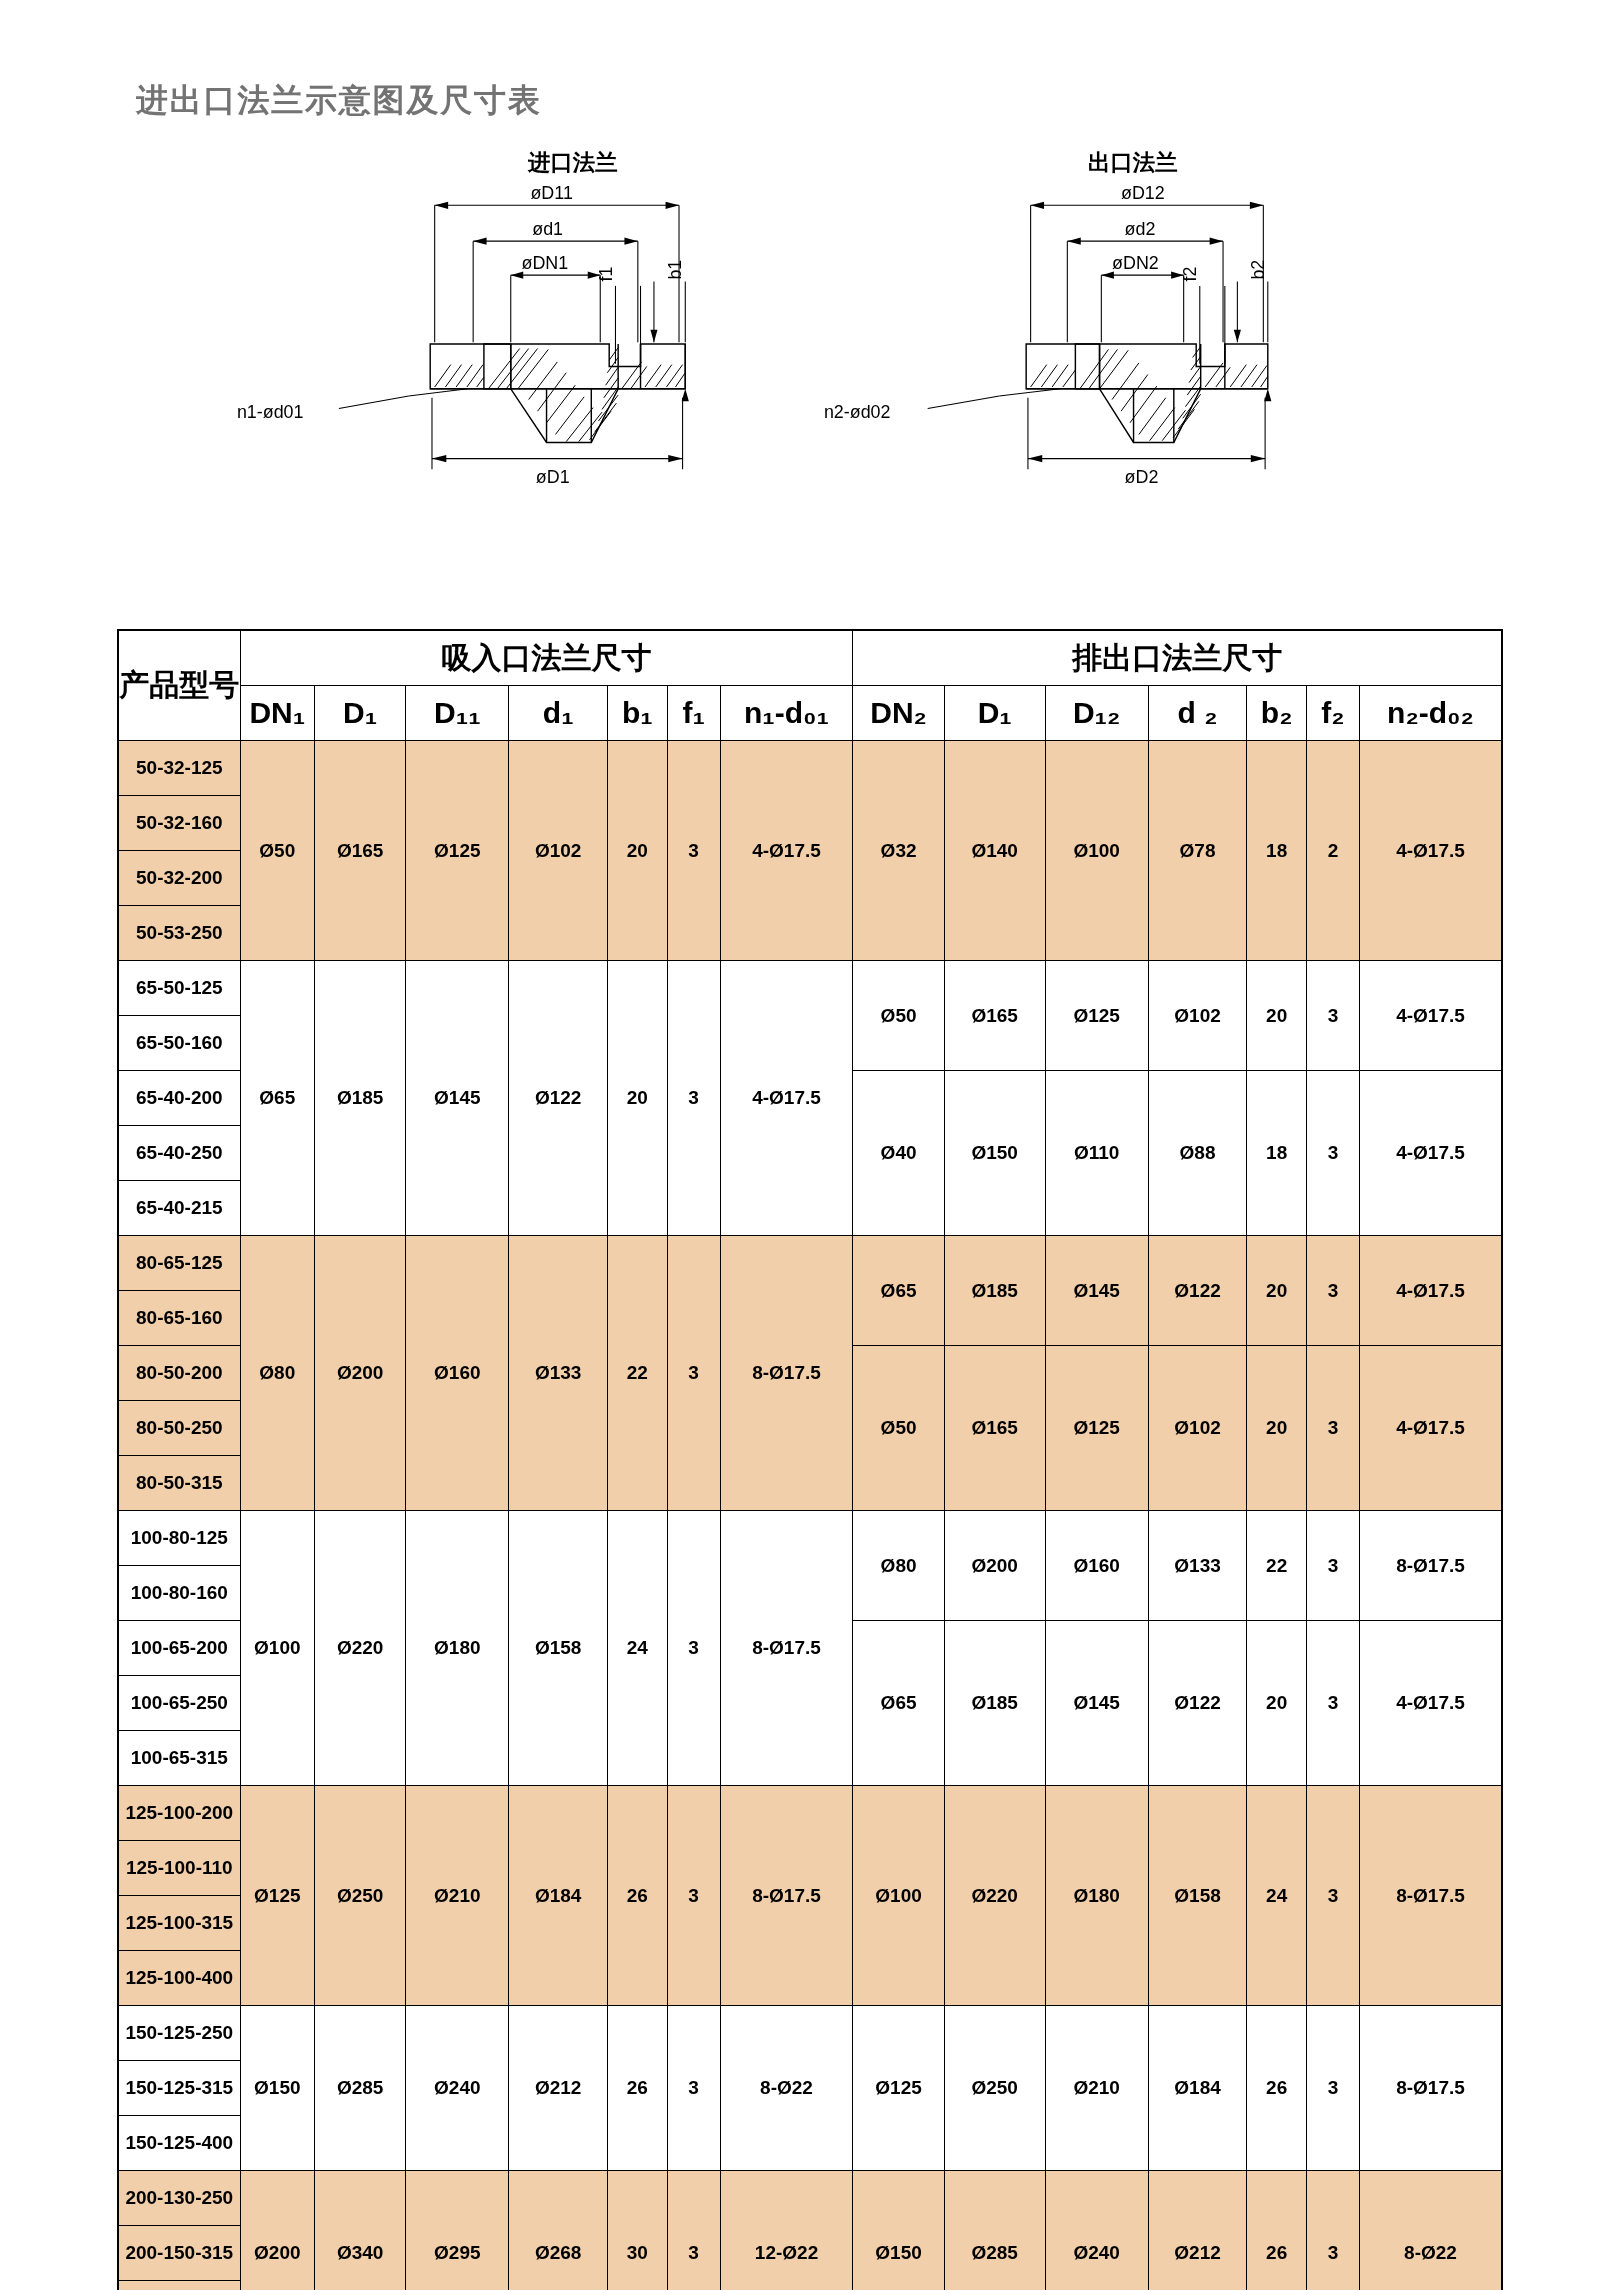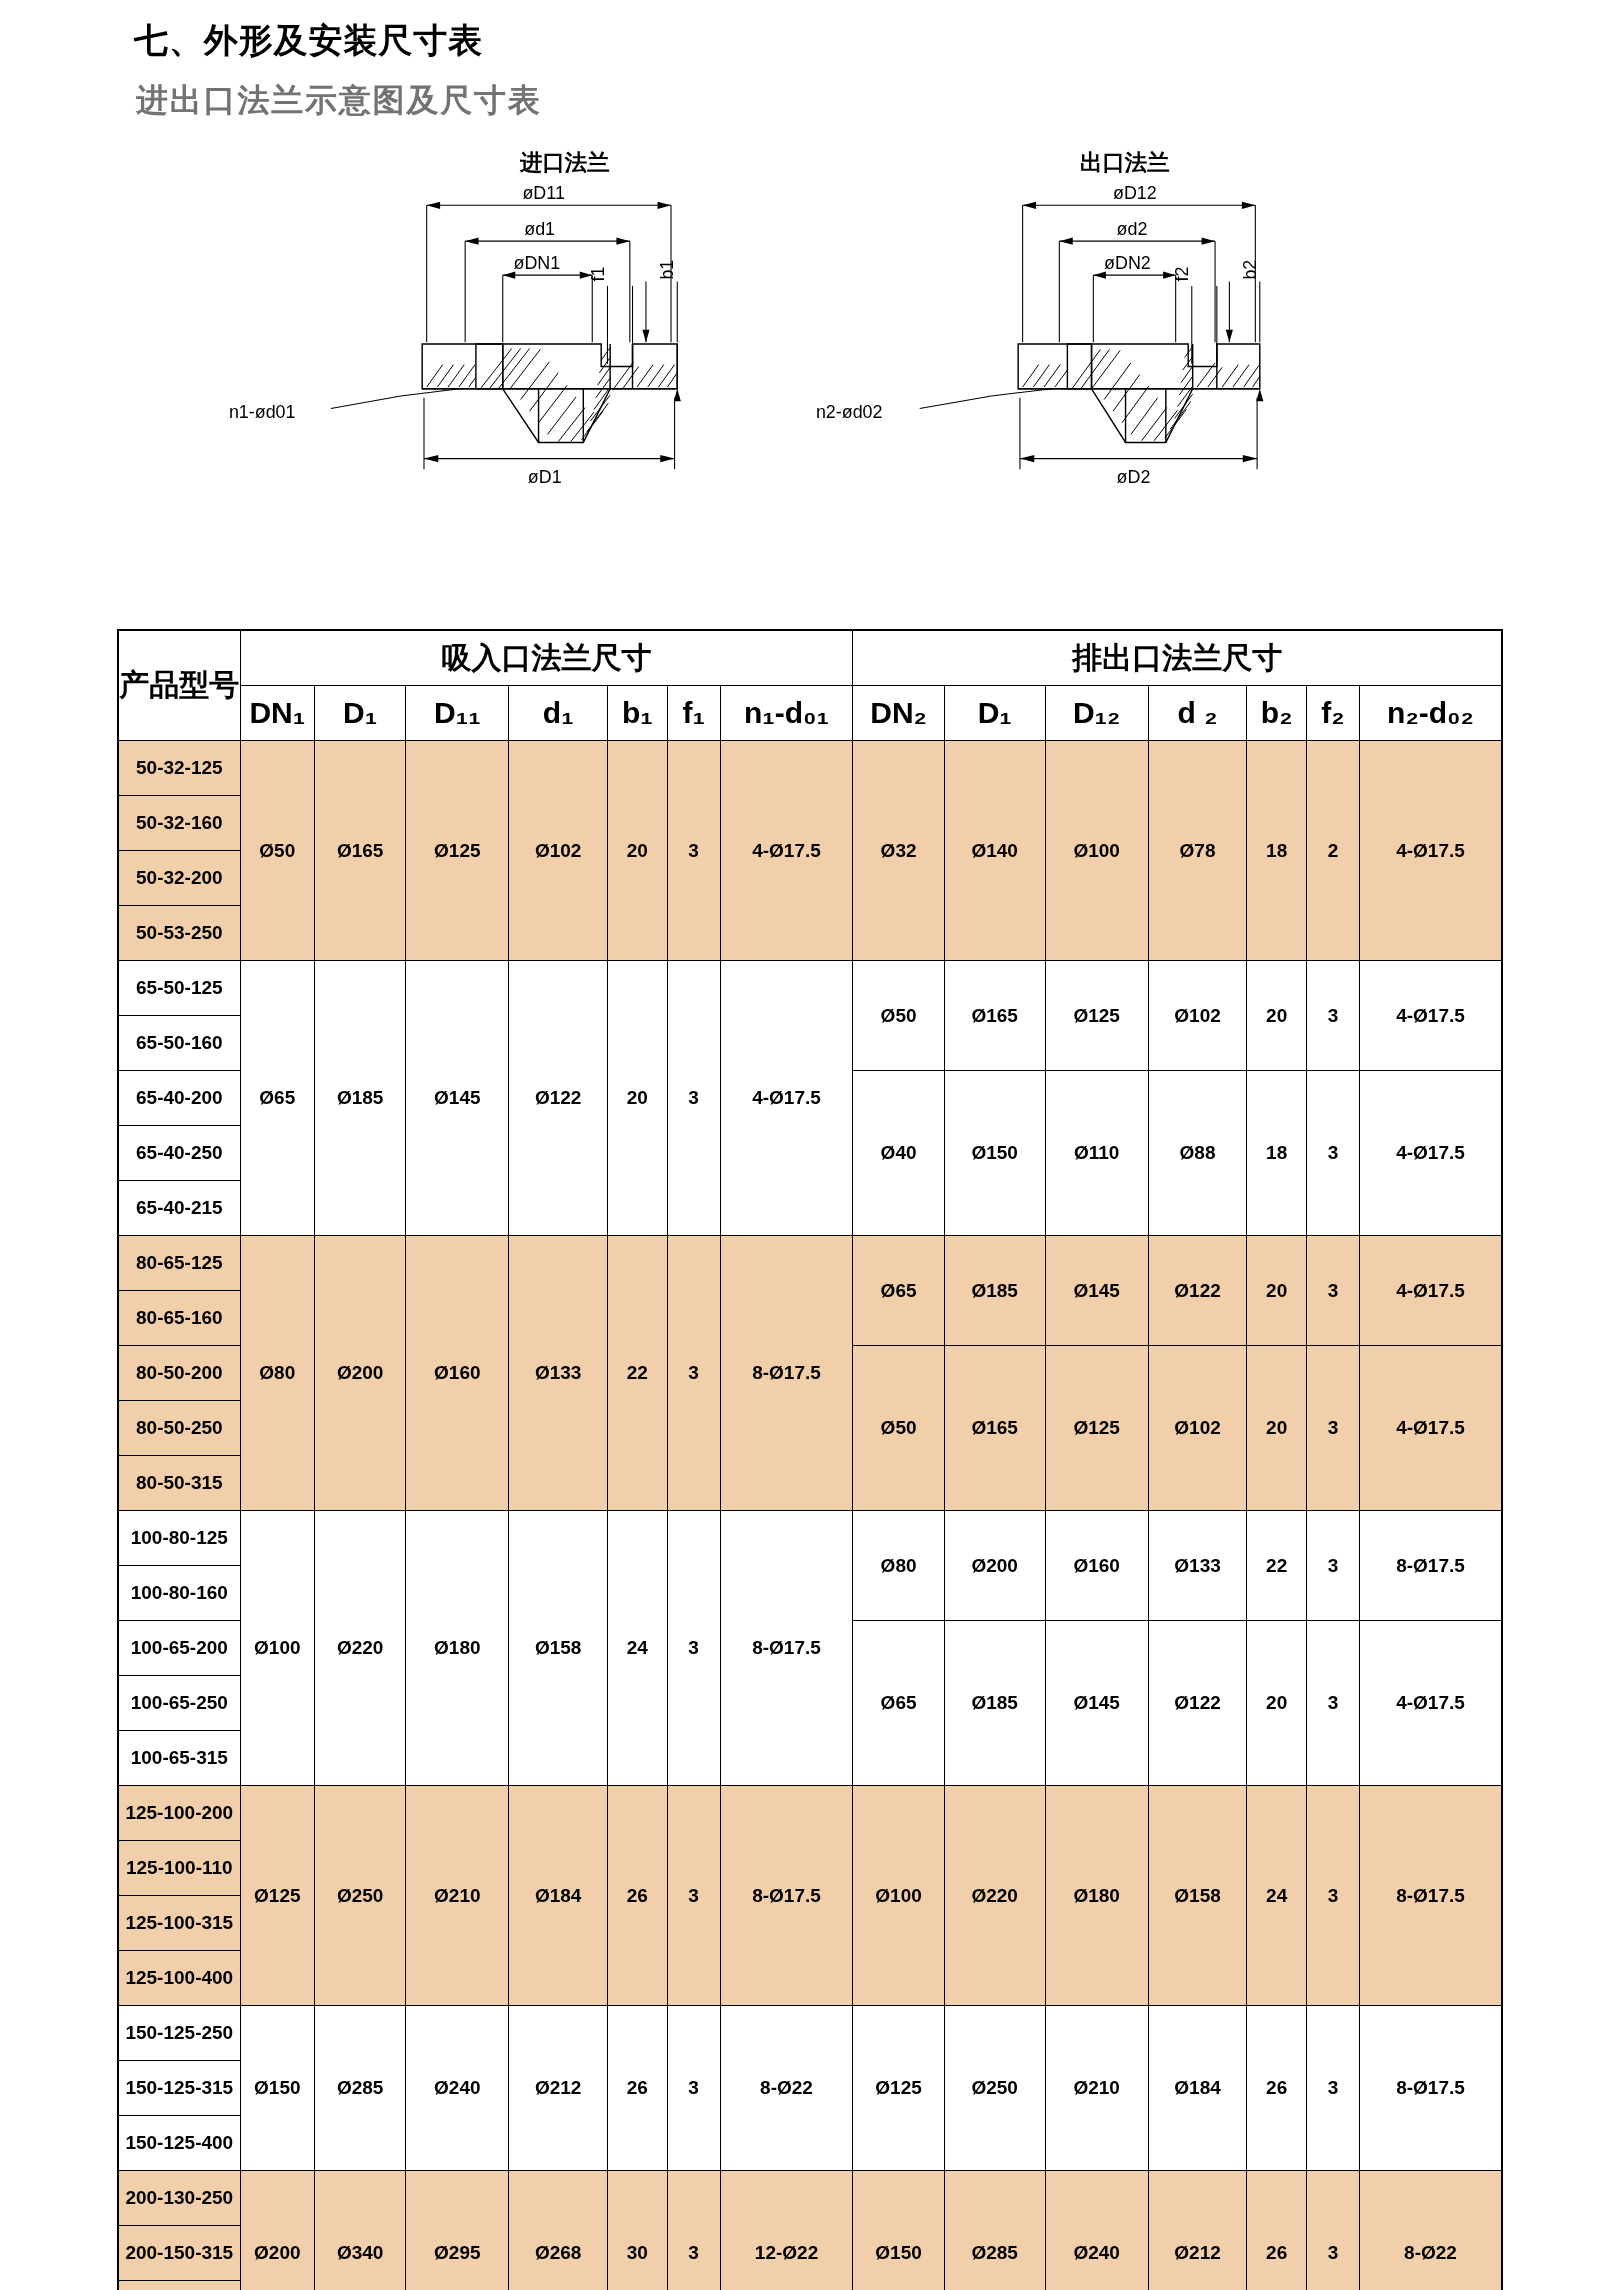--- a/index.html
+++ b/index.html
@@ -34,21 +34,21 @@
     position: absolute;
     left: 136px;
     top: 79px;
     font-size: 32px;
     font-weight: bold;
     color: #737373;
     letter-spacing: 1.8px;
   }
   .fig-area {
     position: absolute;
-    left: 1px;
+    left: 9px;
     top: 134px;
     width: 1356px;
     height: 421px;
   }
   .fig-caption {
     position: absolute;
     font-size: 22.4px;
     font-weight: bold;
   }
   .fig-caption.left { left: 519px; top: 13.4px; }
@@ -104,21 +104,20 @@
 
   svg text {
     font-family: "Liberation Sans", "DejaVu Sans", sans-serif;
   }
 </style>
 </head>
 <body>
 
 <div class="page">
 
-  <div class="title-main">七、外形及安装尺寸表</div>
   <div class="title-sub">进出口法兰示意图及尺寸表</div>
 
   <div class="fig-area">
     <div class="fig-caption left">进口法兰</div>
     <div class="fig-caption right">出口法兰</div>
 
     <svg width="645" height="358" viewBox="0 0 720 400" style="position:absolute; left:224px; top:40px;">
       <g stroke="#000" fill="none" stroke-width="1.6">
 
         <path d="M220 190 L420 190 L420 215 L455 215 L455 190 L505 190 L505 240 L220 240 Z"></path>

